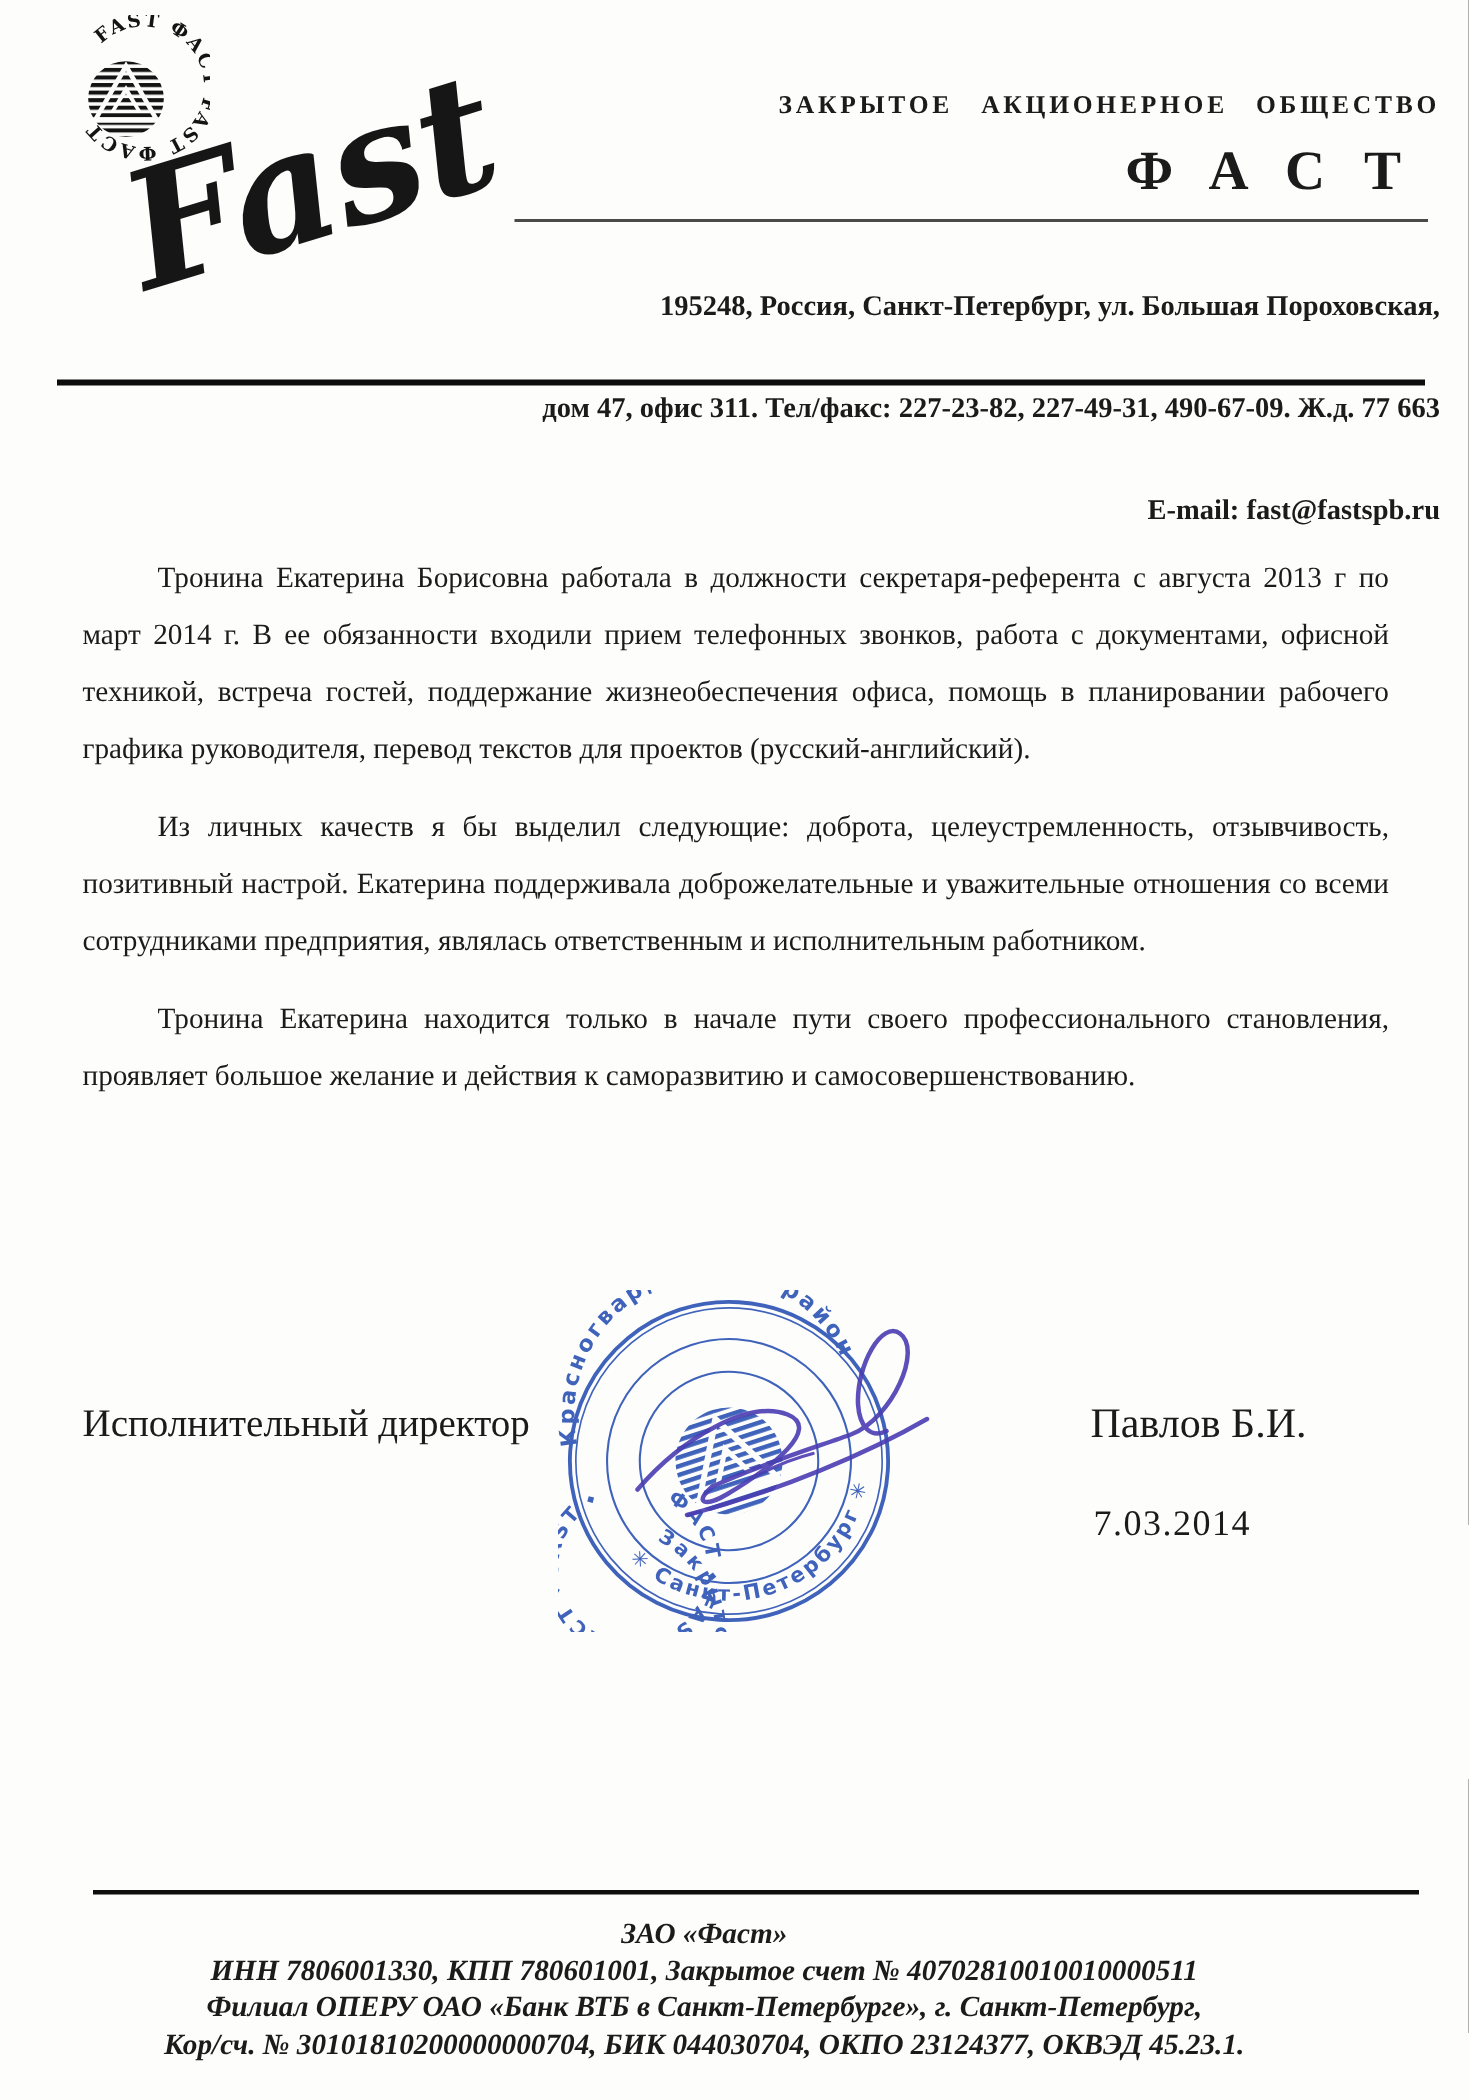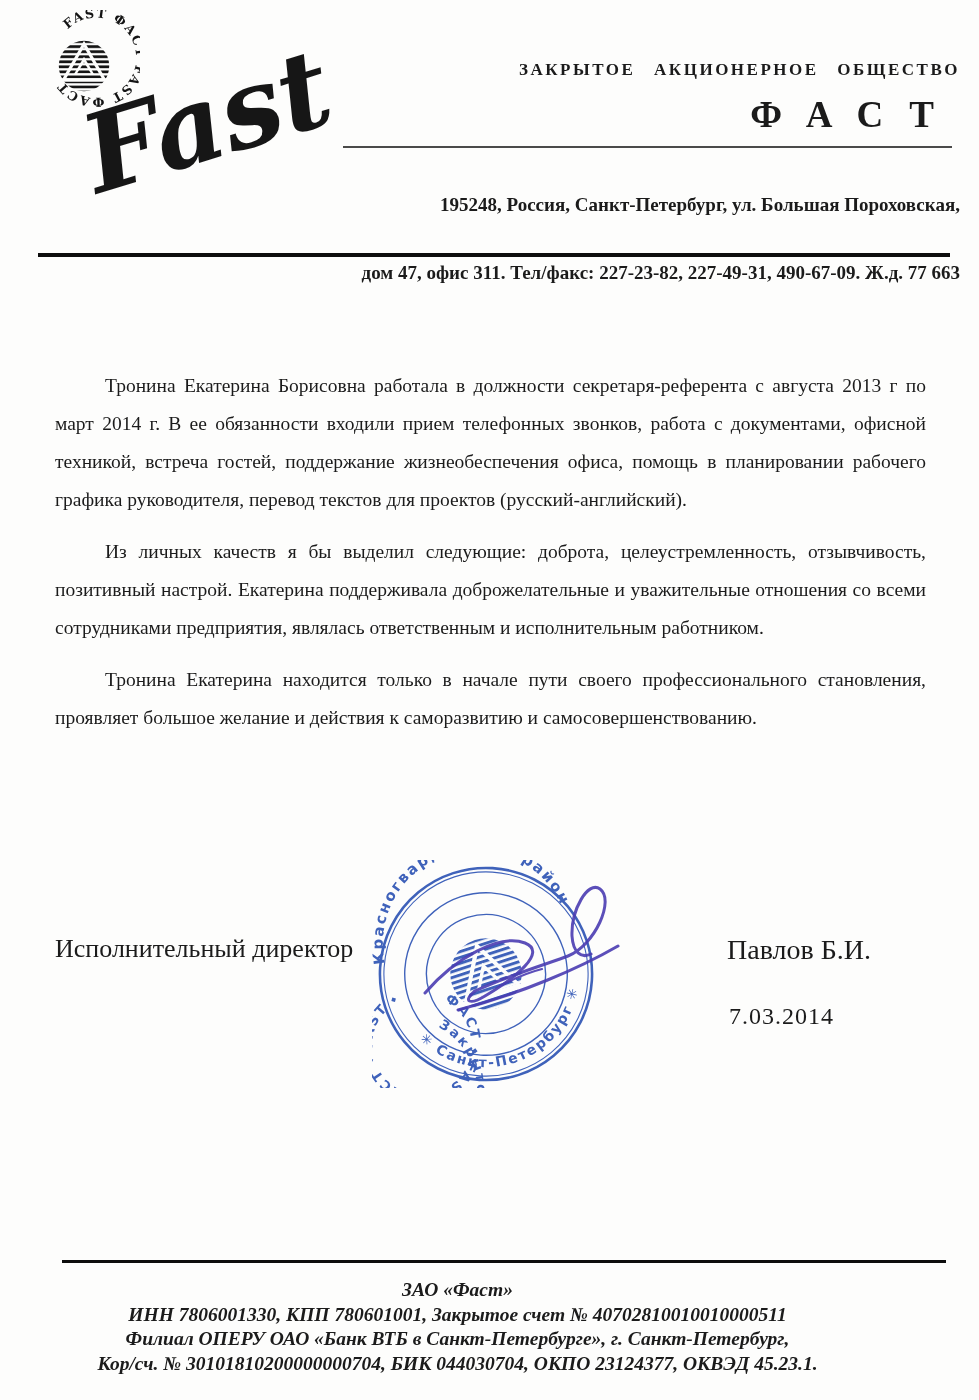--- a/index.html
+++ b/index.html
@@ -32,21 +32,21 @@
   }
   .letter-body p{margin:12px 0 14px 0;text-indent:50px;}
   
   .sig-title{position:absolute;left:55px;top:934px;font-size:26px;}
   .sig-name{position:absolute;left:727px;top:934px;font-size:28px;}
   .sig-date{position:absolute;left:729px;top:1003px;font-size:24px;letter-spacing:1px;}
   .stamp{position:absolute;left:372px;top:860px;width:228px;height:228px;opacity:.92;}
   .ink{position:absolute;left:400px;top:858px;width:240px;height:205px;}
   
   .foot-block{
-    position:absolute;left:4px;top:1278px;width:907px;
+    position:absolute;left:16px;top:1278px;width:907px;
     text-align:center;font-style:italic;font-weight:bold;
     font-size:19.5px;line-height:24.5px;
   }
 </style>
 </head>
 <body>
 
 <div class="page">
 
   <svg class="logo-emblem" viewBox="0 0 120 120">
@@ -69,20 +69,21 @@
   <svg class="logo-script" viewBox="0 0 300 200">
     <text x="28" y="152" font-size="108" font-style="italic" font-weight="bold" font-family="DejaVu Serif, Liberation Serif, serif" fill="#161616" transform="rotate(-17 150 110)">Fast</text>
   </svg>
 
   <div class="head-block">
     <div class="head-orgtype">ЗАКРЫТОЕ  АКЦИОНЕРНОЕ   ОБЩЕСТВО</div>
     <div class="head-orgname">ФАСТ</div>
     <hr class="head-divider">
     <div class="head-addr">195248, Россия,   Санкт-Петербург,   ул. Большая Пороховская,</div>
     <div class="head-addr">дом 47, офис  311. Тел/факс:  227-23-82,  227-49-31, 490-67-09. Ж.д. 77 663</div>
+    <div class="head-addr">E-mail:  fast@fastspb.ru</div>
   </div>
 
   <div class="rule rule-top"></div>
 
   <div class="letter-body">
     <p>Тронина Екатерина Борисовна работала в должности секретаря-референта с августа 2013 г по март 2014 г.  В ее обязанности входили прием телефонных звонков, работа с документами, офисной техникой, встреча гостей, поддержание жизнеобеспечения офиса, помощь в планировании рабочего графика руководителя,  перевод текстов для проектов (русский-английский).</p>
     <p>Из личных качеств я бы выделил следующие: доброта, целеустремленность, отзывчивость, позитивный настрой. Екатерина поддерживала доброжелательные и уважительные отношения со всеми сотрудниками предприятия, являлась  ответственным и исполнительным работником.</p>
     <p>Тронина Екатерина находится только в начале пути своего профессионального становления, проявляет большое желание и действия к саморазвитию и самосовершенствованию.</p>
   </div>
 

